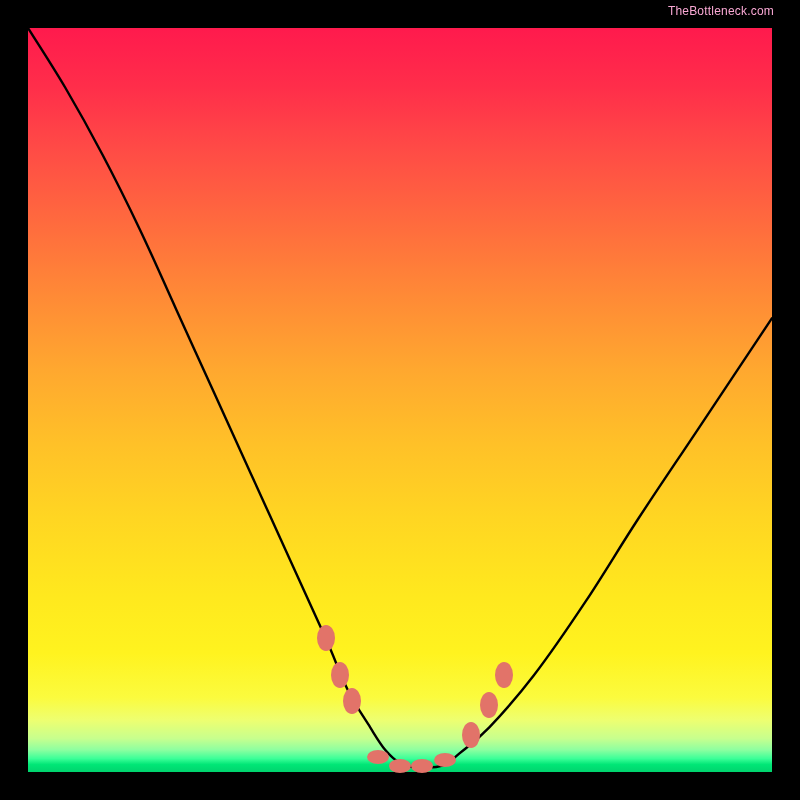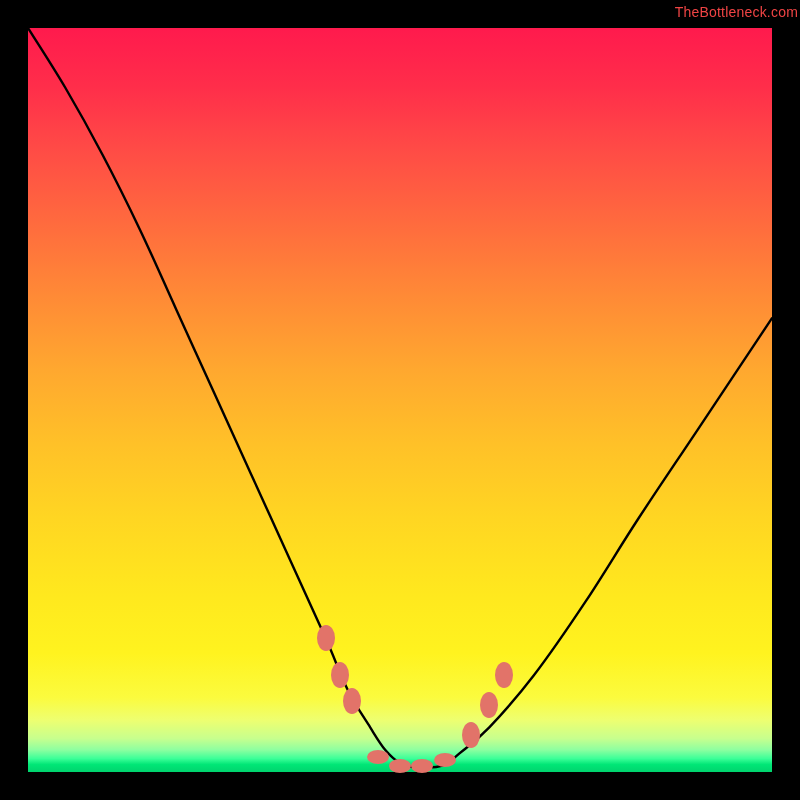--- a/index.html
+++ b/index.html
@@ -40,24 +40,24 @@
       #c7ff8e 95.5%,
       #8effa0 97%,
       #3bff98 98.2%,
       #00e676 99%,
       #00d46e 100%
     );
   }
   .watermark {
     position: absolute;
     top: 4px;
-    right: 2px;
+    right: 26px;
     font-family: Arial, Helvetica, sans-serif;
-    font-size: 14px;
-    color: #ef4444;
+    font-size: 12px;
+    color: #f9a8d4;
     letter-spacing: 0.2px;
     user-select: none;
   }
   svg.curve {
     position: absolute;
     top: 0;
     left: 0;
     width: 744px;
     height: 744px;
   }

